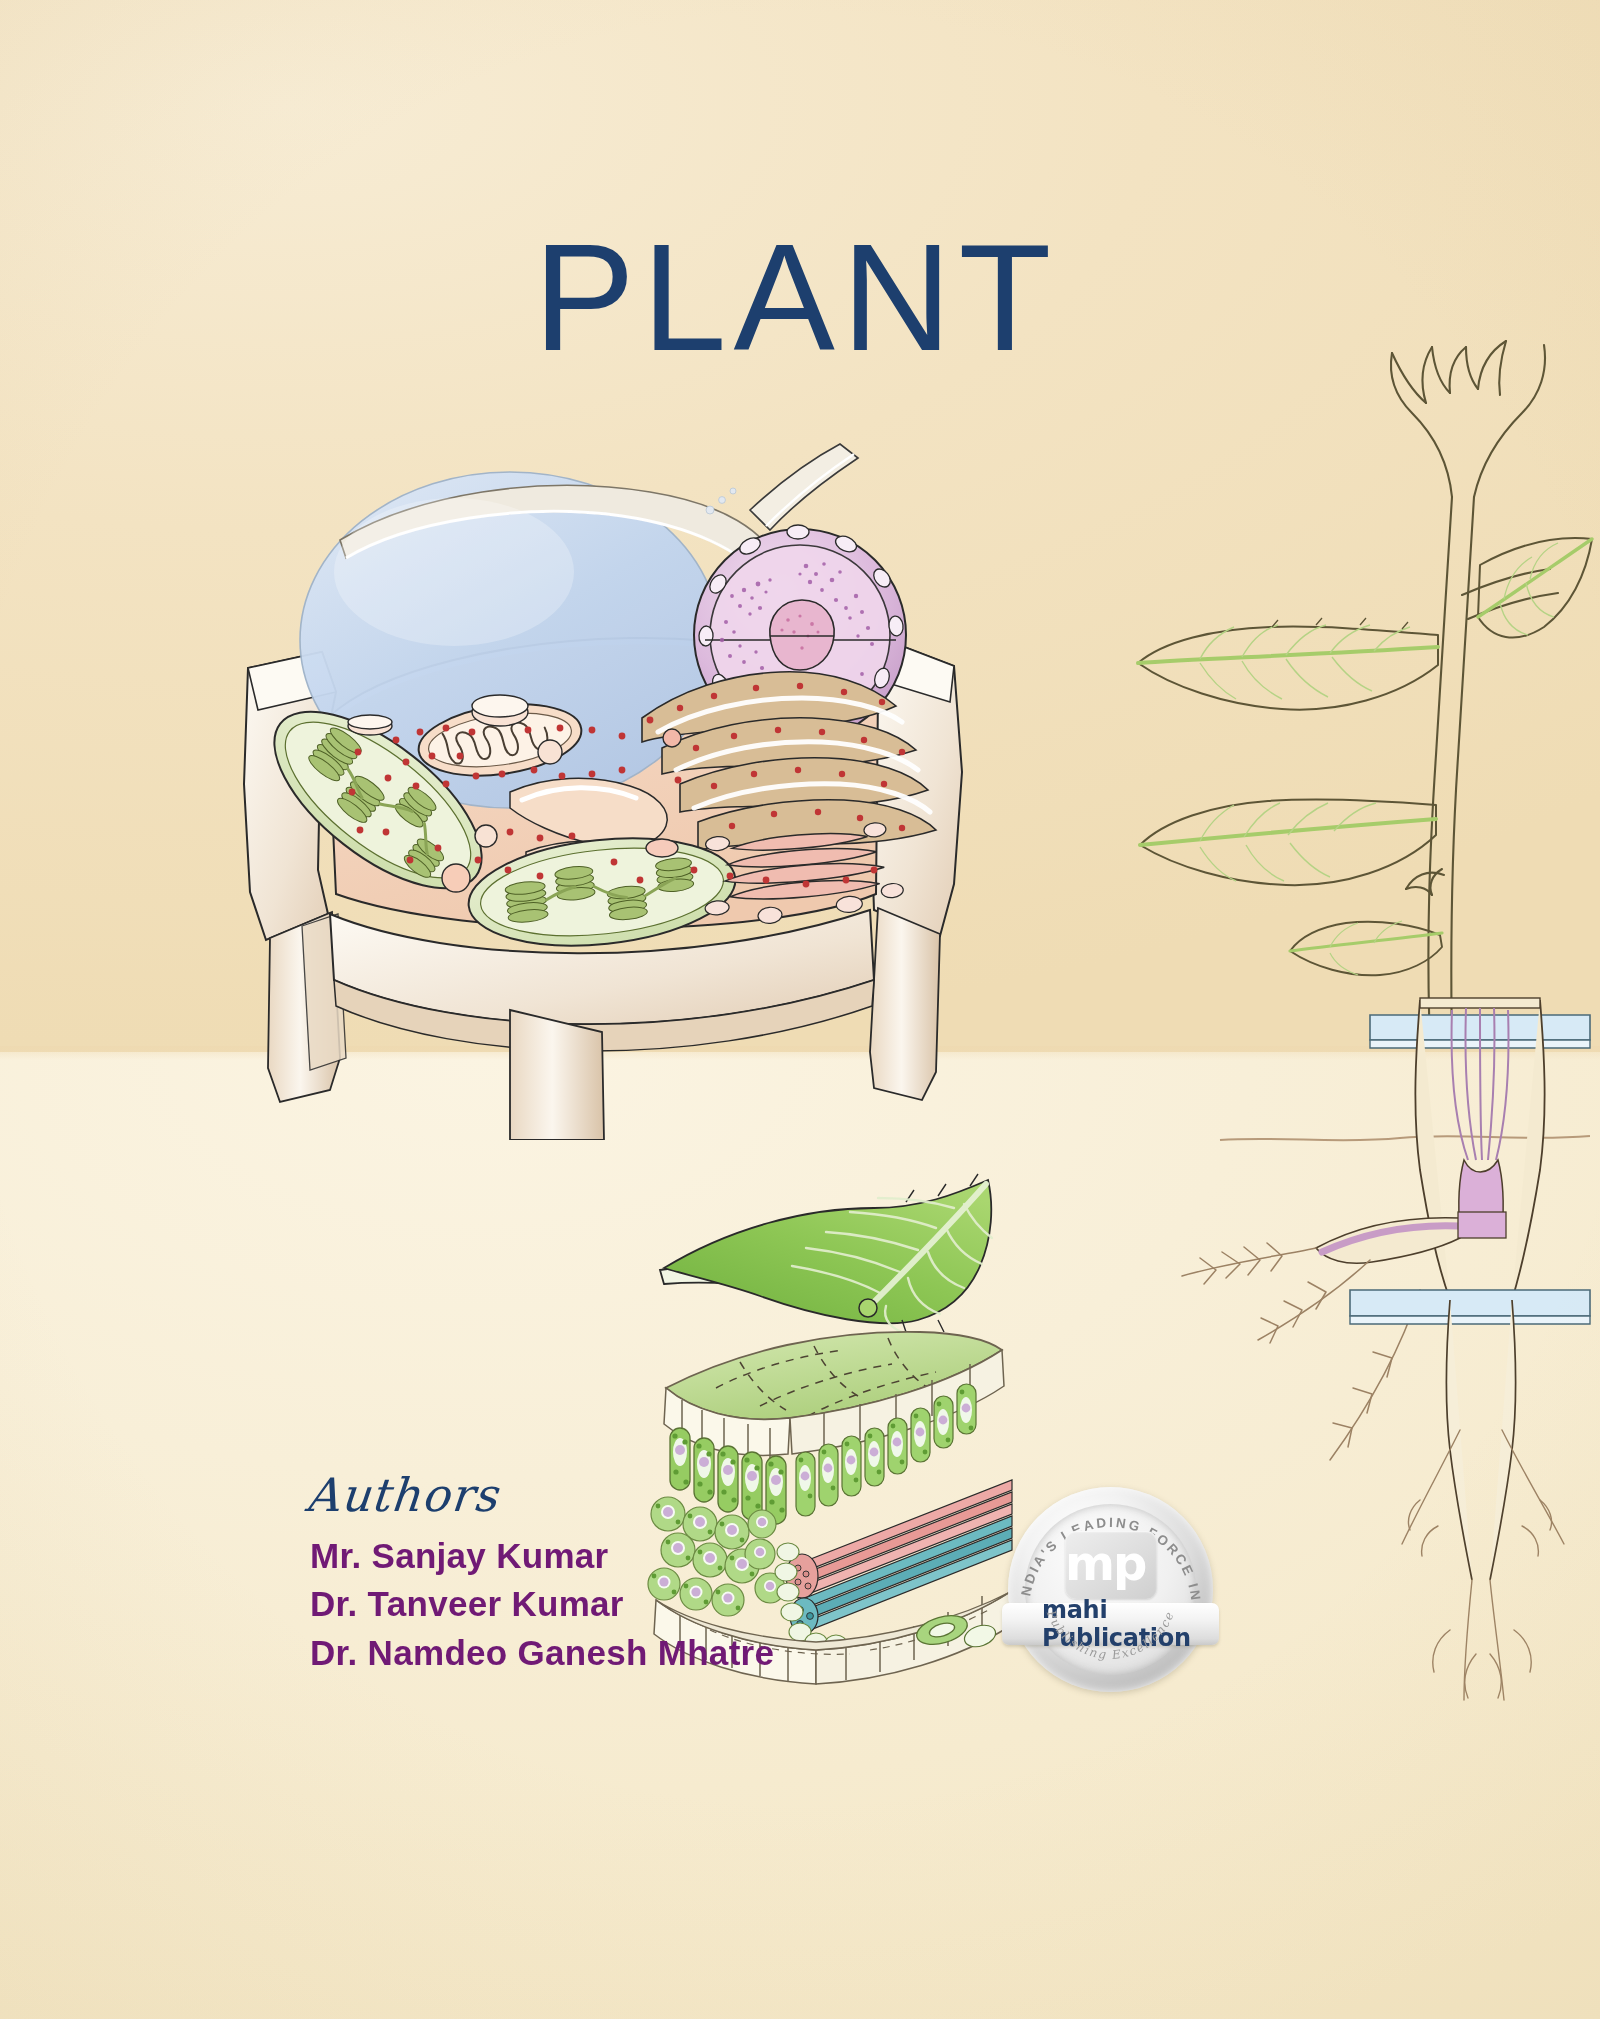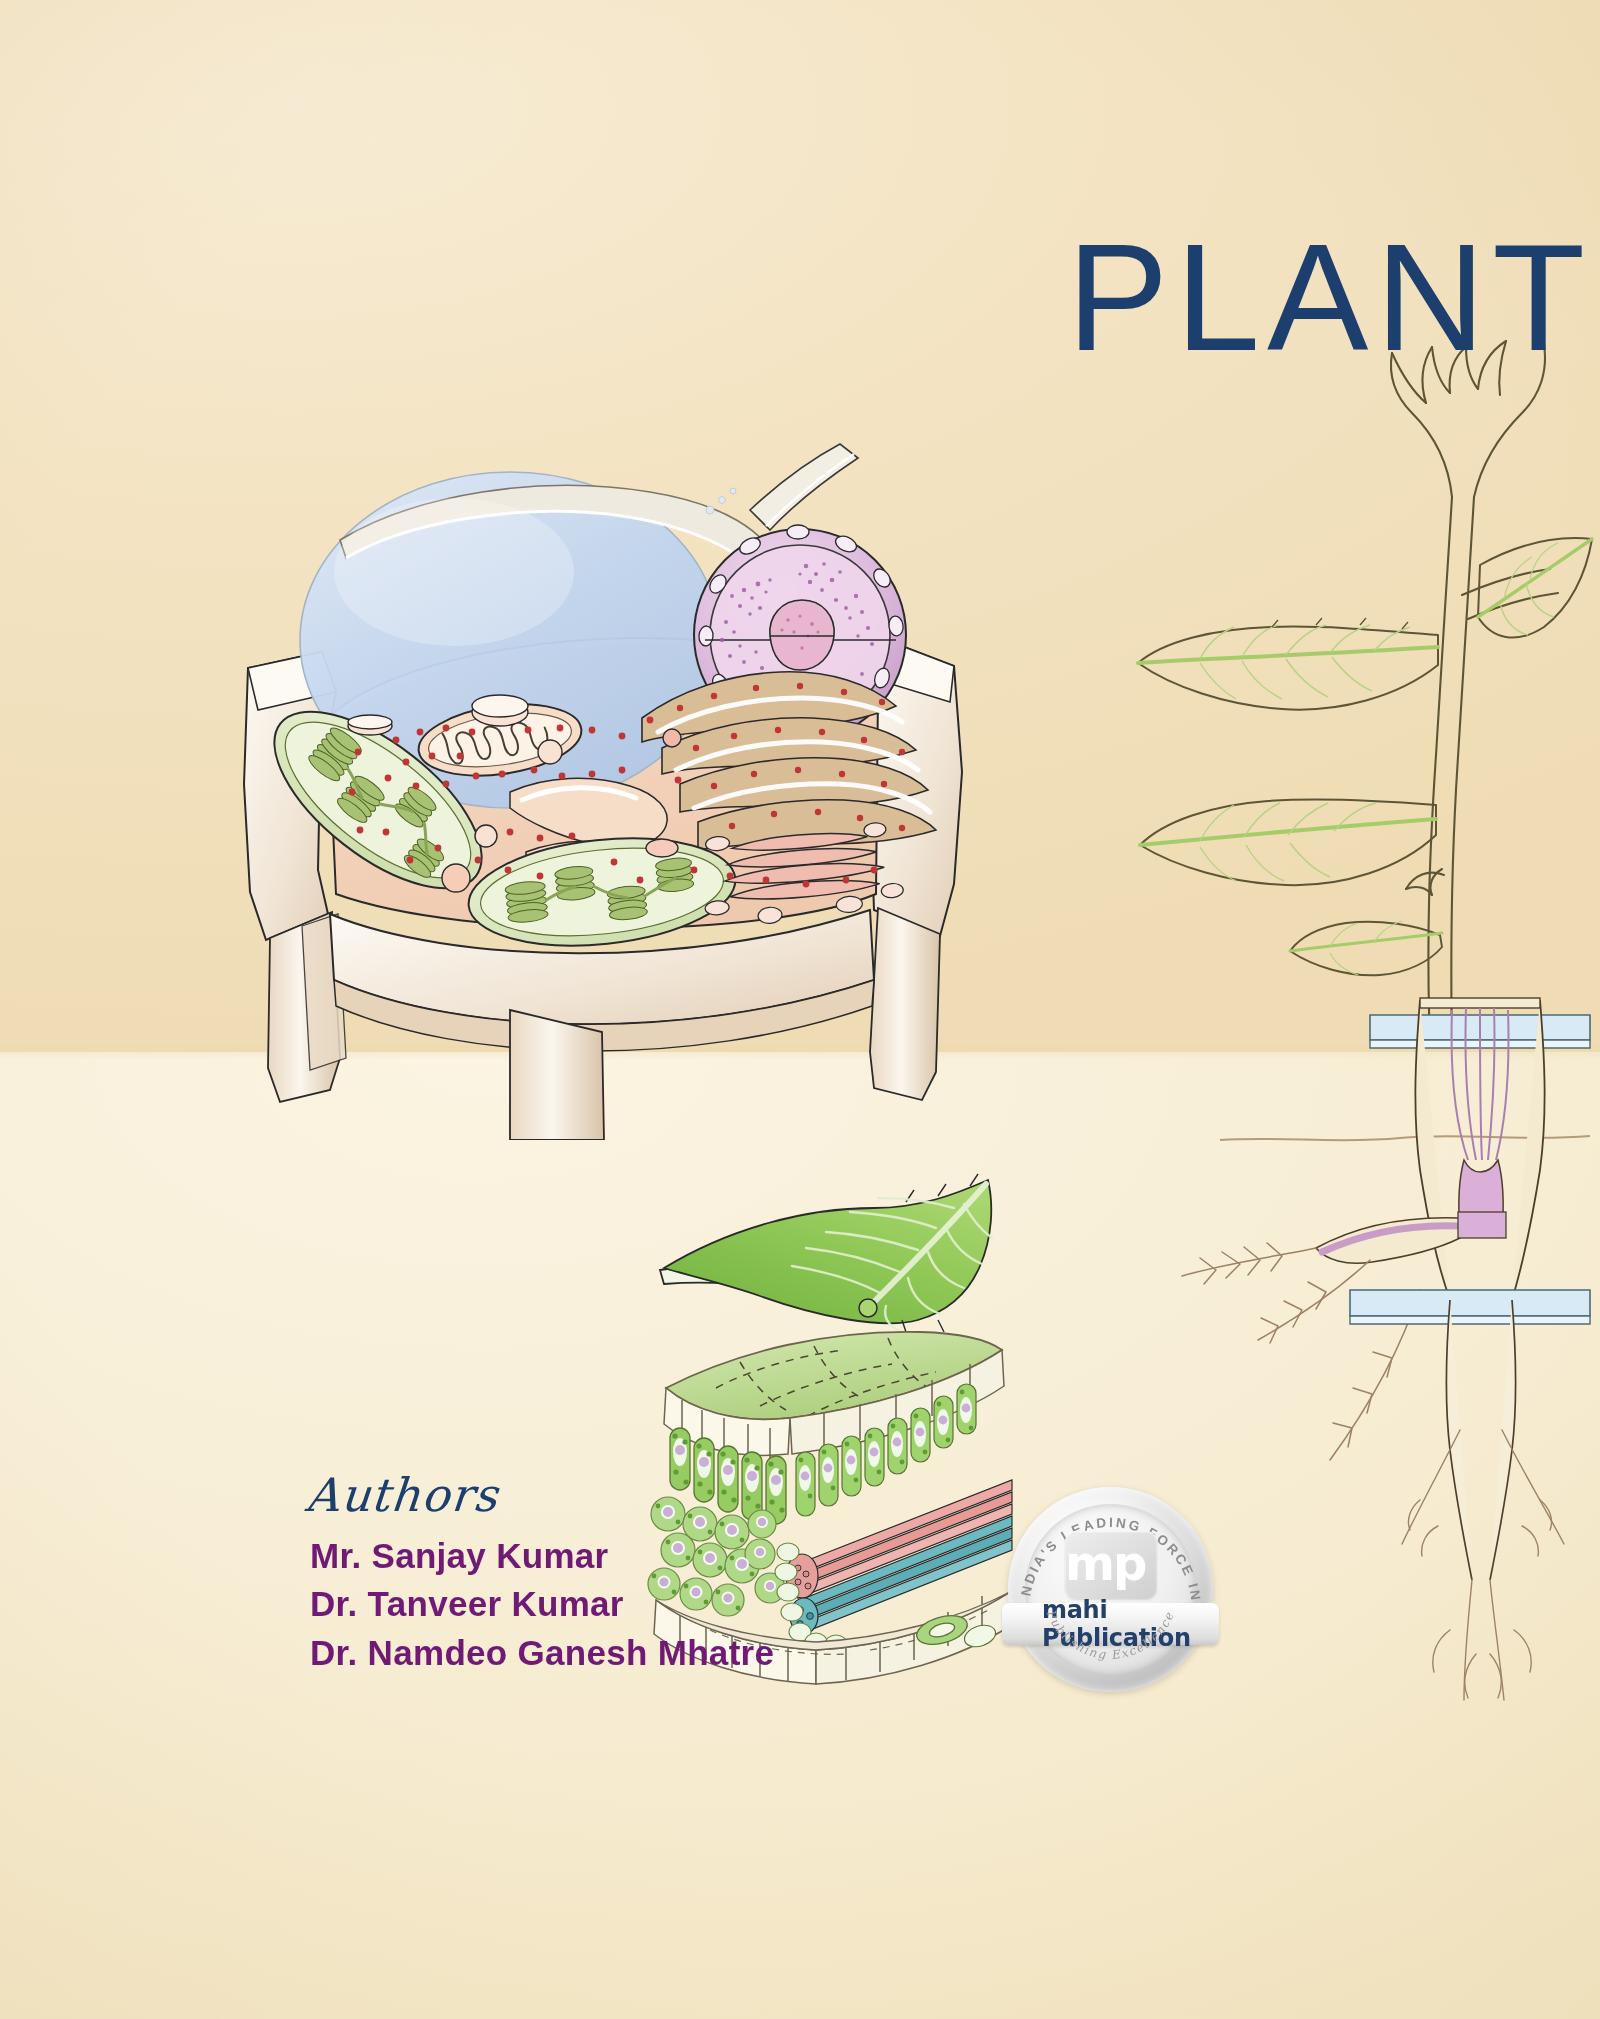--- a/index.html
+++ b/index.html
@@ -30,21 +30,21 @@
   }
   .bg-vign{
     position:absolute;inset:0;
     background:radial-gradient(ellipse 95% 80% at 50% 45%, rgba(255,255,255,0) 55%, rgba(200,170,110,.16) 100%);
     pointer-events:none;
   }
 
   
   .title-block{
     position:absolute;left:0;top:228px;width:1592px;
-    text-align:right;
+    text-align:center;
     color:#1d3f6e;
     line-height:.92;
   }
   .title-line1{
     display:block;
     font-size:152px;
     letter-spacing:7px;
     font-weight:300;
     font-stretch:condensed;
   }

